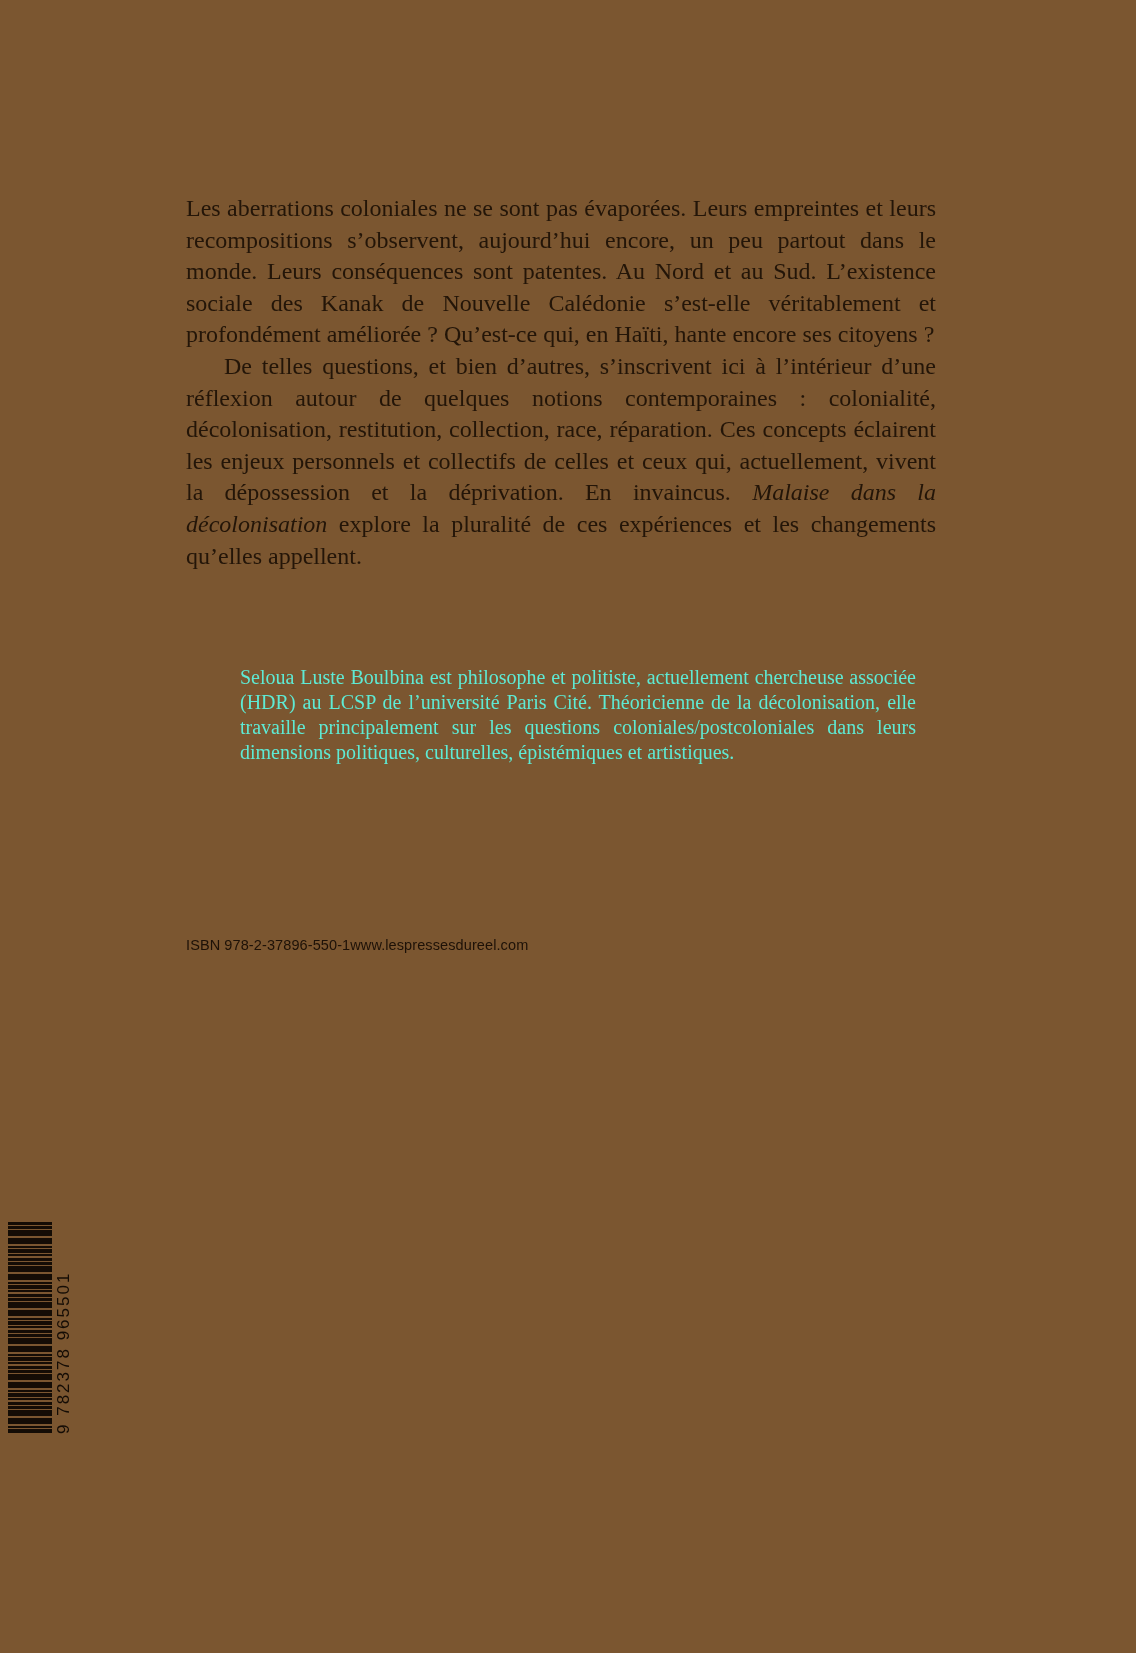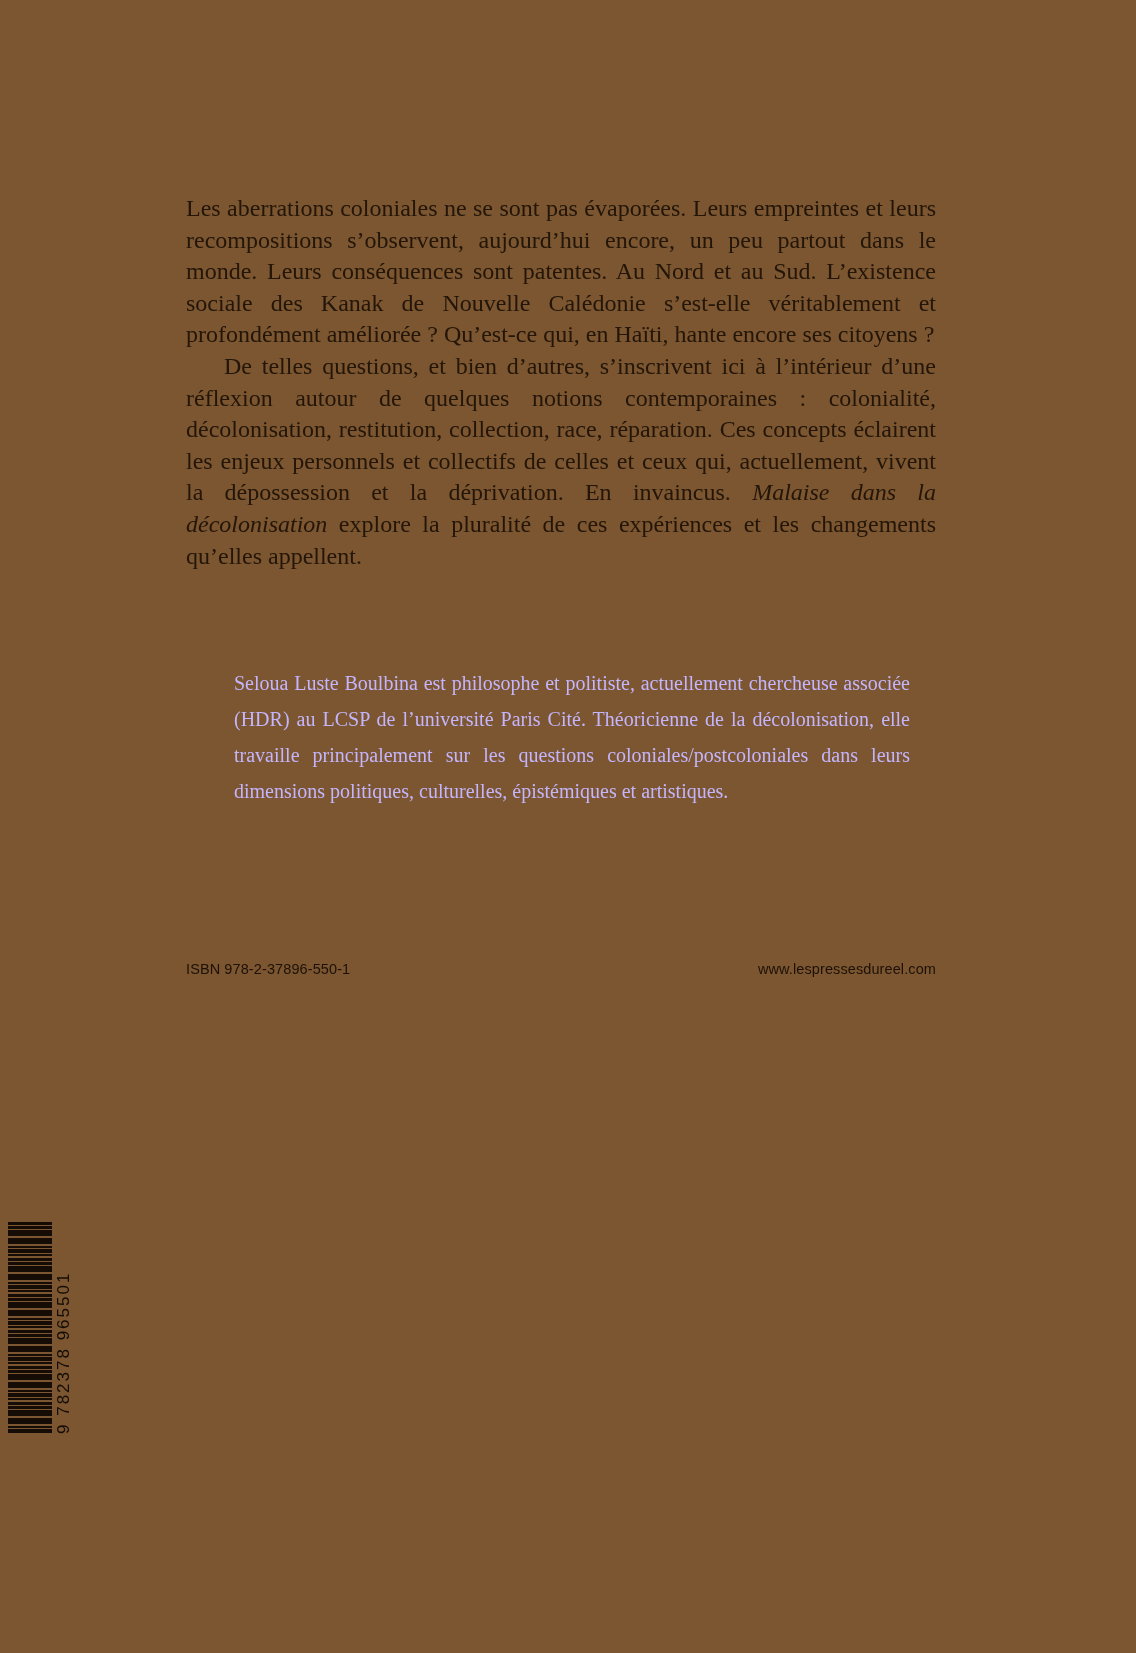--- a/index.html
+++ b/index.html
@@ -39,40 +39,40 @@
   .blurb p.indent {
     text-indent: 38px;
   }
   .blurb i {
     font-style: italic;
   }
 
   
   .bio {
     position: absolute;
-    left: 234px;
+    left: 240px;
     top: 665px;
     width: 676px;
     font-size: 20px;
-    line-height: 36px;
+    line-height: 25px;
     text-align: justify;
-    color: #c4b5fd;
+    color: #5eead4;
   }
   .bio p {
     margin: 0;
   }
 
   
   .footer {
     position: absolute;
     left: 186px;
-    top: 961px;
+    top: 937px;
     width: 750px;
     display: flex;
-    justify-content: space-between;
+    justify-content: flex-start;
     align-items: baseline;
     font-family: "Liberation Sans", sans-serif;
     font-size: 14.5px;
     letter-spacing: 0.1px;
     color: #1d1107;
   }
   .footer .isbn { white-space: nowrap; }
   .footer .url  { white-space: nowrap; }
 
   

